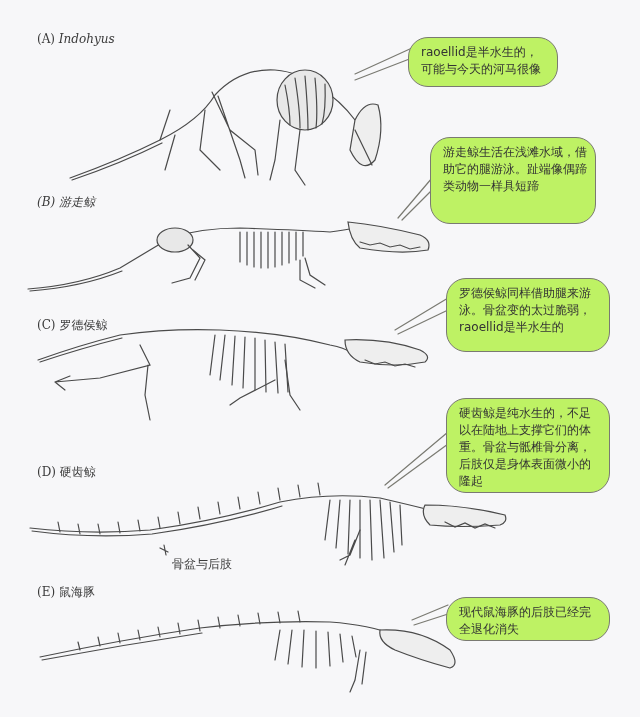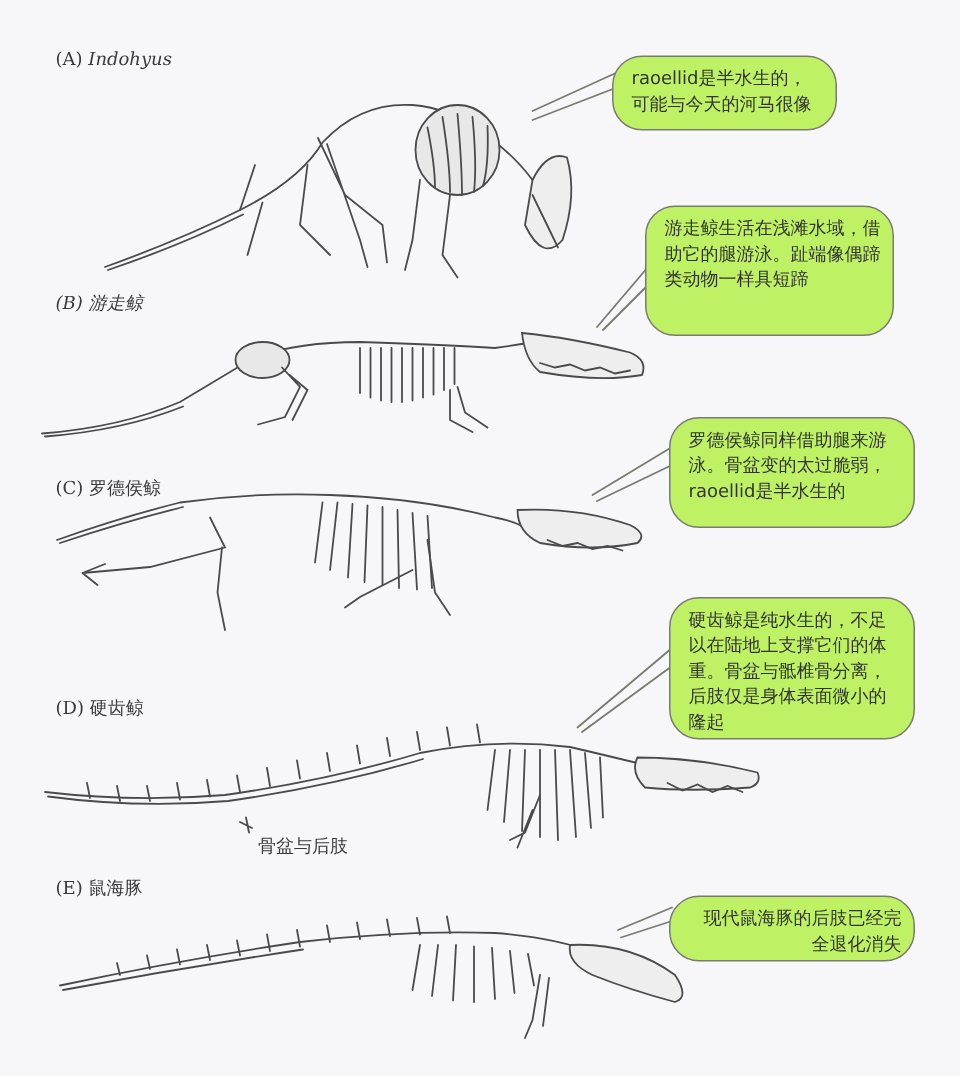--- a/index.html
+++ b/index.html
@@ -110,19 +110,19 @@
 </div>
 <div class="callout" style="left:430px;top:125px;width:166px;height:87px;">
   <span>游走鲸生活在浅滩水域，借助它的腿游泳。趾端像偶蹄类动物一样具短蹄</span>
 </div>
 <div class="callout" style="left:446px;top:266px;width:164px;height:74px;">
   <span>罗德侯鲸同样借助腿来游泳。骨盆变的太过脆弱，raoellid是半水生的</span>
 </div>
 <div class="callout" style="left:446px;top:386px;width:164px;height:95px;">
   <span>硬齿鲸是纯水生的，不足以在陆地上支撑它们的体重。骨盆与骶椎骨分离，后肢仅是身体表面微小的隆起</span>
 </div>
-<div class="callout" style="left:446px;top:585px;width:164px;height:44px;text-align:right;">
+<div class="callout" style="left:446px;top:585px;width:164px;height:44px;">
   <span>现代鼠海豚的后肢已经完全退化消失</span>
 </div>
 
 <div class="annot" style="left:172px;top:556px;">
   <span>骨盆与后肢</span>
 </div>
 
 </body></html>

